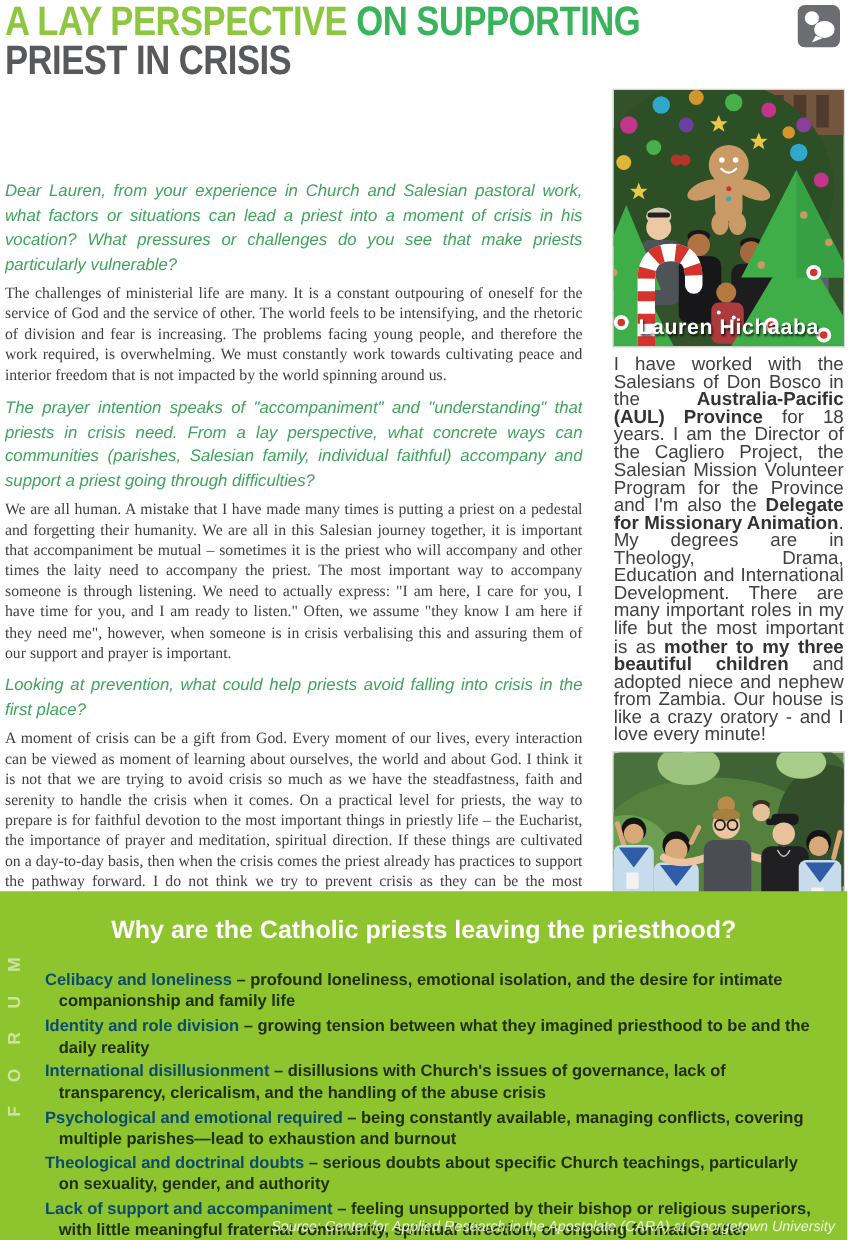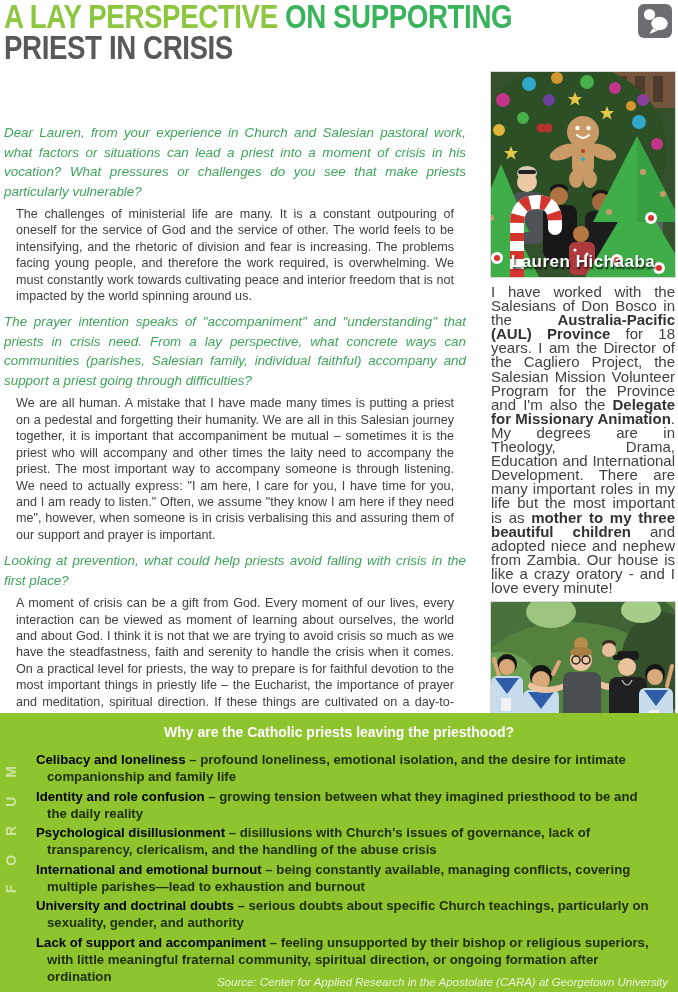--- a/index.html
+++ b/index.html
@@ -13,36 +13,36 @@
   .t-green1{color:#8DC63F;}
   .t-green2{color:#3AB45C;}
   .t-gray{color:#58595B;}
   .chat-icon{position:absolute;top:4px;right:6px;width:34px;height:34px;}
 
   
   .content{display:flex;align-items:center;padding:2px 2px 0 4px;}
   .article{width:478px;max-height:640px;overflow:hidden;text-align:justify;color:#414042;font-size:12.6px;line-height:16.4px;}
   .article p.q{color:#3FA45C;font-style:italic;font-size:13.4px;line-height:19.5px;margin:8px 0 5px;}
   .article p.q:first-child{margin-top:6px;}
-  .article p.a{margin:0 12px 7px;}
+  .article p.a{margin:0 0 7px;font-family:Liberation Serif, serif;}
 
   .sidebar{width:186px;margin-left:24px;}
   .photo{position:relative;margin:0;border:1px solid #d6d6d6;background:#eef0ee;line-height:0;}
   .photo svg{display:block;}
   .caption{position:absolute;left:0;bottom:5px;width:100%;text-align:center;color:#fff;font-weight:bold;
            font-size:17px;line-height:20px;letter-spacing:0.5px;text-shadow:1px 2px 2px rgba(0,0,0,0.85);}
   .bio{text-align:justify;color:#414042;font-size:15px;line-height:14.1px;margin:7px 1px 6px 1px;}
   .bio b{color:#333335;}
 
   
   .forum{position:absolute;left:0;top:713px;width:678px;height:279px;background:#8EC42E;color:#20300d;}
-  .forum h2{margin:0;padding:7px 0 5px 0;text-align:center;color:#ffffff;font-size:14px;line-height:24px;font-weight:bold;}
+  .forum h2{margin:12px;padding:7px 0 5px 0;text-align:center;color:#ffffff;font-size:20px;line-height:24px;font-weight:bold;}
   .forum ul{list-style:none;margin:0;padding:2px 24px 0 36px;font-weight:bold;font-size:13.2px;line-height:17px;}
   .forum li{padding-left:11px;text-indent:-11px;margin-bottom:2.5px;}
-  .f-label{color:#000000;}
+  .f-label{color:#0c4a6e;}
   .f-desc{color:#20300d;}
   .source{position:absolute;right:10px;bottom:4px;font-style:italic;font-weight:normal;
           color:rgba(255,255,255,0.82);font-size:11.5px;}
   .vertical-label{position:absolute;left:3px;top:34px;writing-mode:vertical-rl;transform:rotate(180deg);
           color:rgba(255,255,255,0.55);font-weight:bold;font-size:14px;letter-spacing:19px;}
 </style>
 </head>
 <body>
 
 <div class="page">
@@ -62,21 +62,21 @@
     </span>
   </header>
 
   <div class="content">
 
     <div class="article">
         <p class="q">Dear Lauren, from your experience in Church and Salesian pastoral work, what factors or situations can lead a priest into a moment of crisis in his vocation? What pressures or challenges do you see that make priests particularly vulnerable?</p>
         <p class="a">The challenges of ministerial life are many. It is a constant outpouring of oneself for the service of God and the service of other. The world feels to be intensifying, and the rhetoric of division and fear is increasing. The problems facing young people, and therefore the work required, is overwhelming. We must constantly work towards cultivating peace and interior freedom that is not impacted by the world spinning around us.</p>
         <p class="q">The prayer intention speaks of "accompaniment" and "understanding" that priests in crisis need. From a lay perspective, what concrete ways can communities (parishes, Salesian family, individual faithful) accompany and support a priest going through difficulties?</p>
         <p class="a">We are all human. A mistake that I have made many times is putting a priest on a pedestal and forgetting their humanity. We are all in this Salesian journey together, it is important that accompaniment be mutual – sometimes it is the priest who will accompany and other times the laity need to accompany the priest. The most important way to accompany someone is through listening. We need to actually express: "I am here, I care for you, I have time for you, and I am ready to listen." Often, we assume "they know I am here if they need me", however, when someone is in crisis verbalising this and assuring them of our support and prayer is important.</p>
-        <p class="q">Looking at prevention, what could help priests avoid falling with crisis in the first place?</p>
+        <p class="q">Looking at prevention, what could help priests avoid falling into crisis in the first place?</p>
         <p class="a">A moment of crisis can be a gift from God. Every moment of our lives, every interaction can be viewed as moment of learning about ourselves, the world and about God. I think it is not that we are trying to avoid crisis so much as we have the steadfastness, faith and serenity to handle the crisis when it comes. On a practical level for priests, the way to prepare is for faithful devotion to the most important things in priestly life – the Eucharist, the importance of prayer and meditation, spiritual direction. If these things are cultivated on a day-to-day basis, then when the crisis comes the priest already has practices to support the pathway forward. I do not think we try to prevent crisis as they can be the most important part of life.</p>
       </div>
 
     <aside class="sidebar">
 
       <figure class="photo">
         <svg width="184" height="205" viewBox="0 0 184 205">
           <rect width="184" height="205" fill="#33522b"></rect>
           <rect x="120" y="0" width="64" height="36" fill="#74563f"></rect>
           <rect x="126" y="4" width="10" height="26" fill="#503a2b"></rect>
@@ -234,22 +234,22 @@
       </figure>
 
     </aside>
   </div>
 
   <section class="forum">
     <div class="vertical-label">FORUM</div>
     <h2>Why are the Catholic priests leaving the priesthood?</h2>
     <ul>
         <li><span class="f-label">Celibacy and loneliness</span> <span class="f-desc">– profound loneliness, emotional isolation, and the desire for intimate companionship and family life</span></li>
-        <li><span class="f-label">Identity and role confusion</span> <span class="f-desc">– growing tension between what they imagined priesthood to be and the daily reality</span></li>
-        <li><span class="f-label">Psychological disillusionment</span> <span class="f-desc">– disillusions with Church's issues of governance, lack of transparency, clericalism, and the handling of the abuse crisis</span></li>
-        <li><span class="f-label">International and emotional burnout</span> <span class="f-desc">– being constantly available, managing conflicts, covering multiple parishes—lead to exhaustion and burnout</span></li>
-        <li><span class="f-label">University and doctrinal doubts</span> <span class="f-desc">– serious doubts about specific Church teachings, particularly on sexuality, gender, and authority</span></li>
+        <li><span class="f-label">Identity and role division</span> <span class="f-desc">– growing tension between what they imagined priesthood to be and the daily reality</span></li>
+        <li><span class="f-label">International disillusionment</span> <span class="f-desc">– disillusions with Church's issues of governance, lack of transparency, clericalism, and the handling of the abuse crisis</span></li>
+        <li><span class="f-label">Psychological and emotional required</span> <span class="f-desc">– being constantly available, managing conflicts, covering multiple parishes—lead to exhaustion and burnout</span></li>
+        <li><span class="f-label">Theological and doctrinal doubts</span> <span class="f-desc">– serious doubts about specific Church teachings, particularly on sexuality, gender, and authority</span></li>
         <li><span class="f-label">Lack of support and accompaniment</span> <span class="f-desc">– feeling unsupported by their bishop or religious superiors, with little meaningful fraternal community, spiritual direction, or ongoing formation after ordination</span></li>
       </ul>
     <div class="source">Source: Center for Applied Research in the Apostolate (CARA) at Georgetown University</div>
   </section>
 
 </div>
 
 </body></html>

